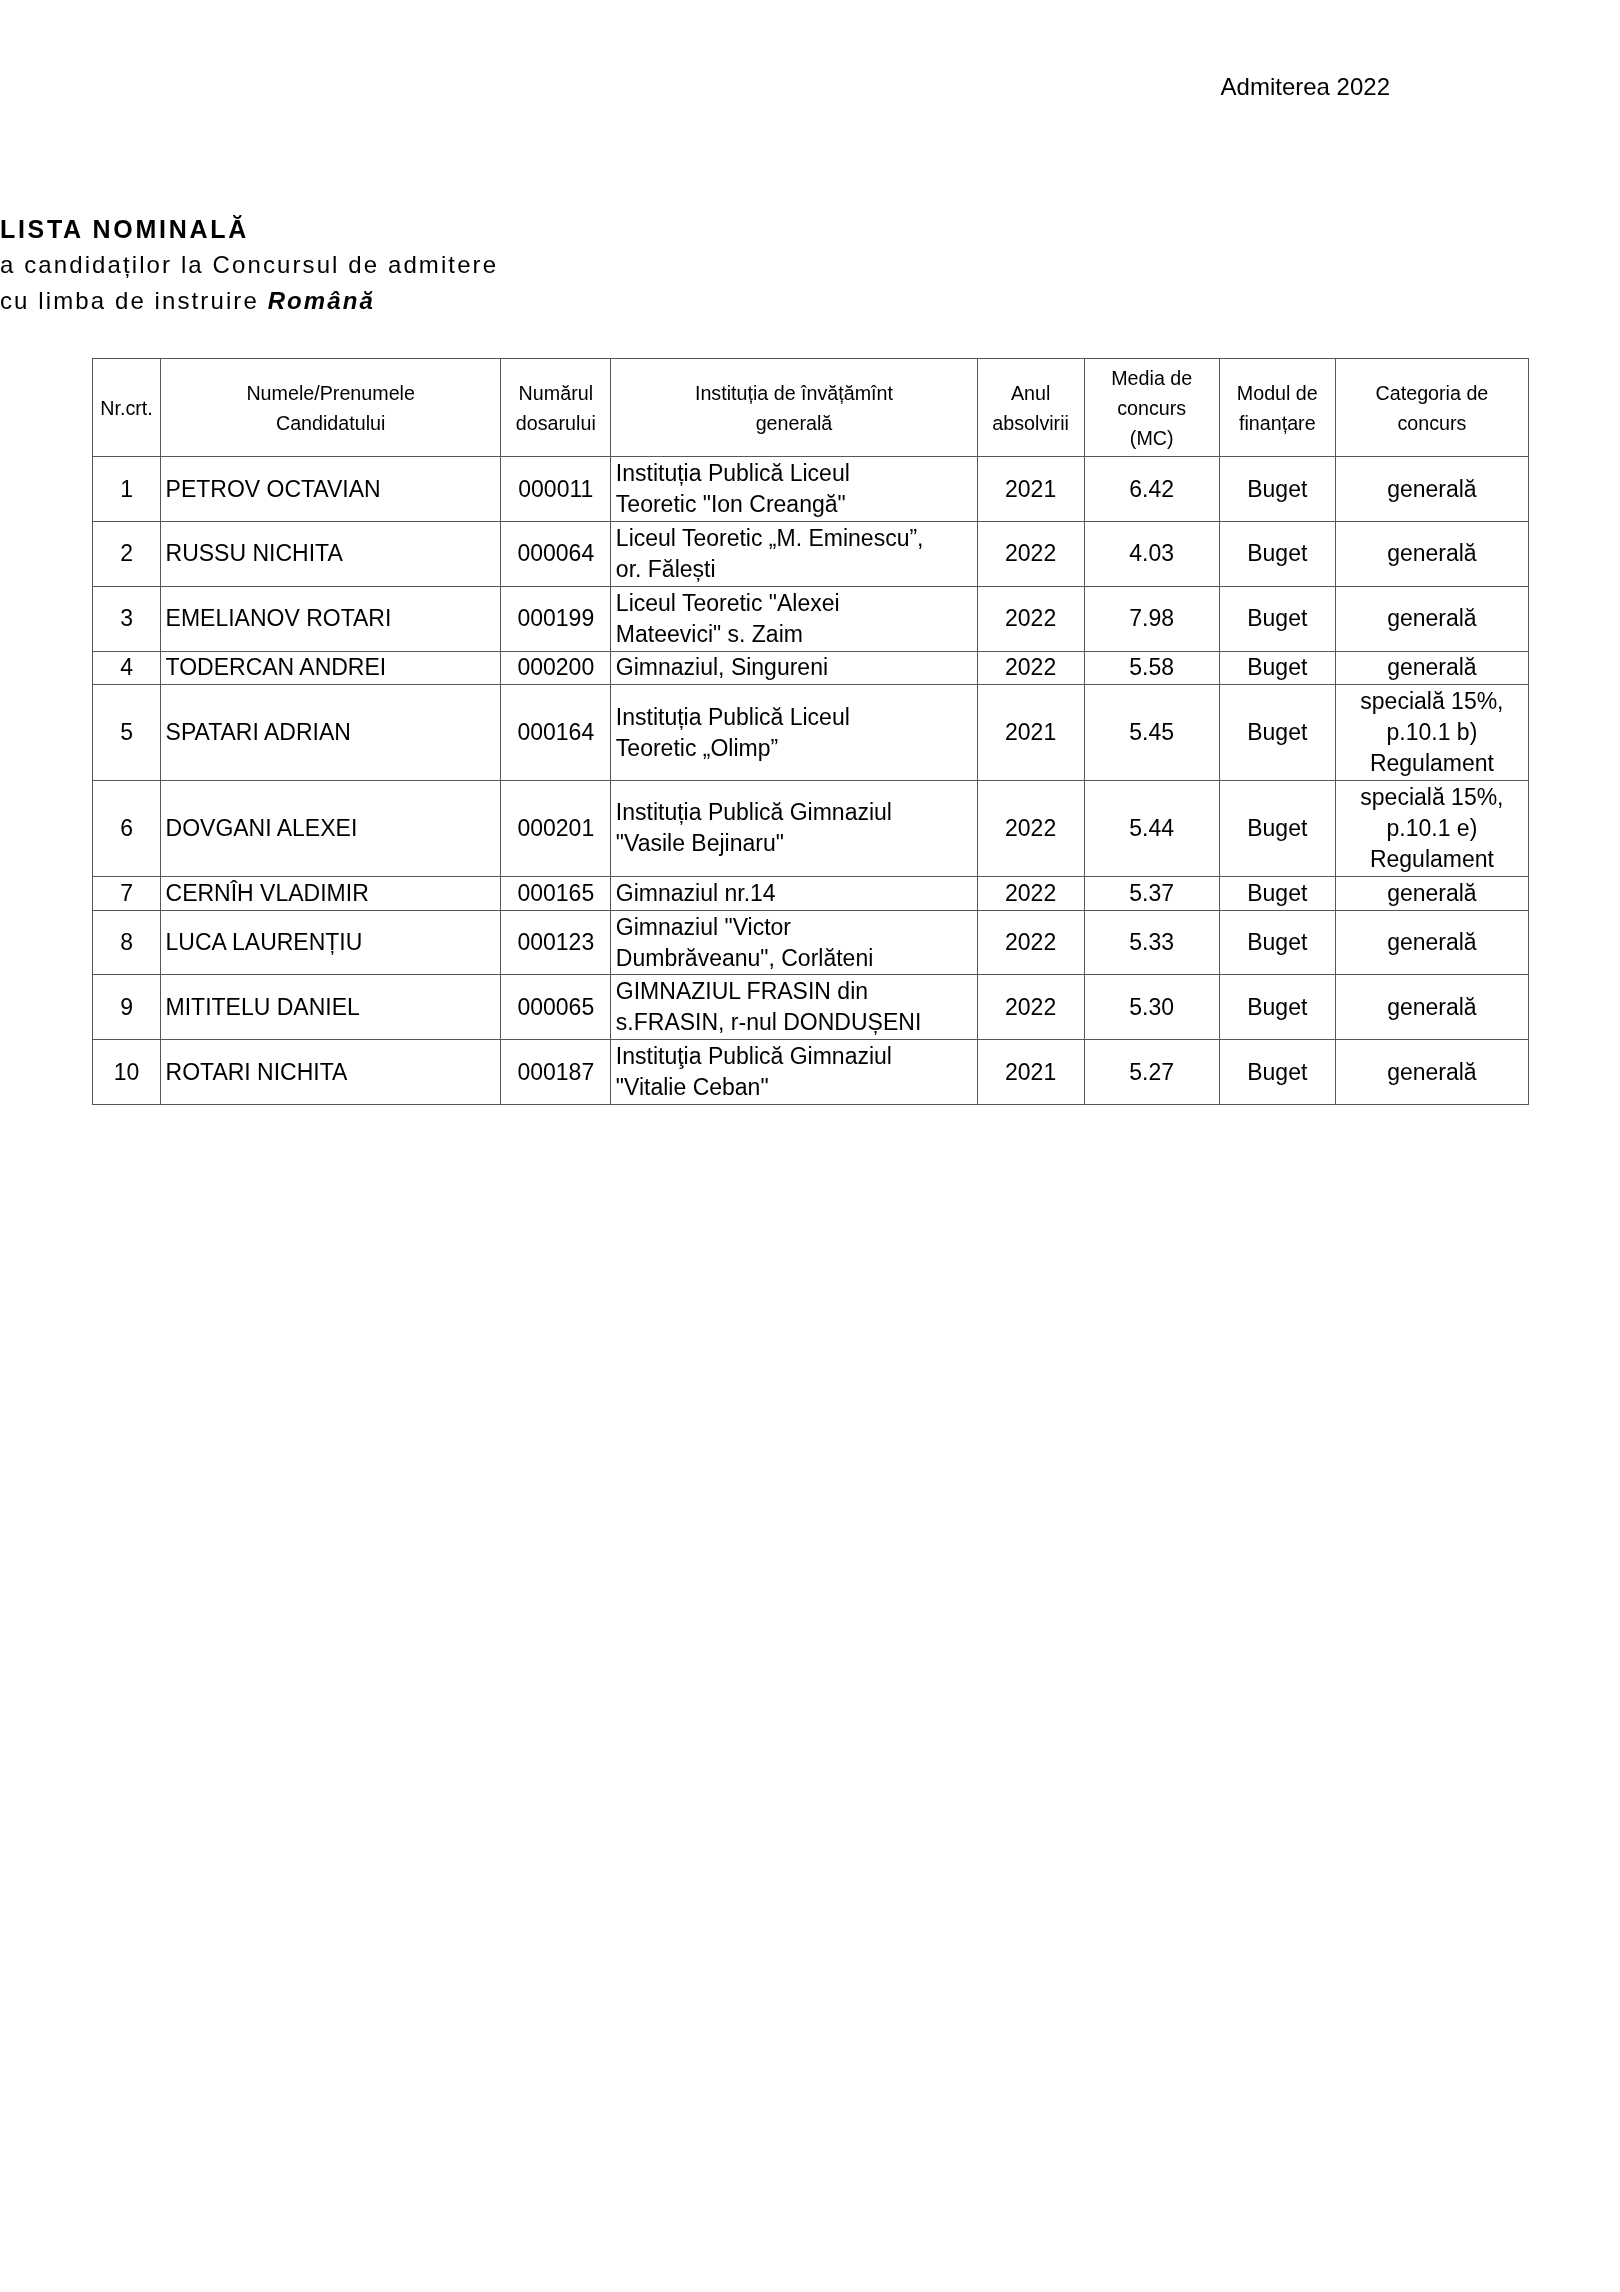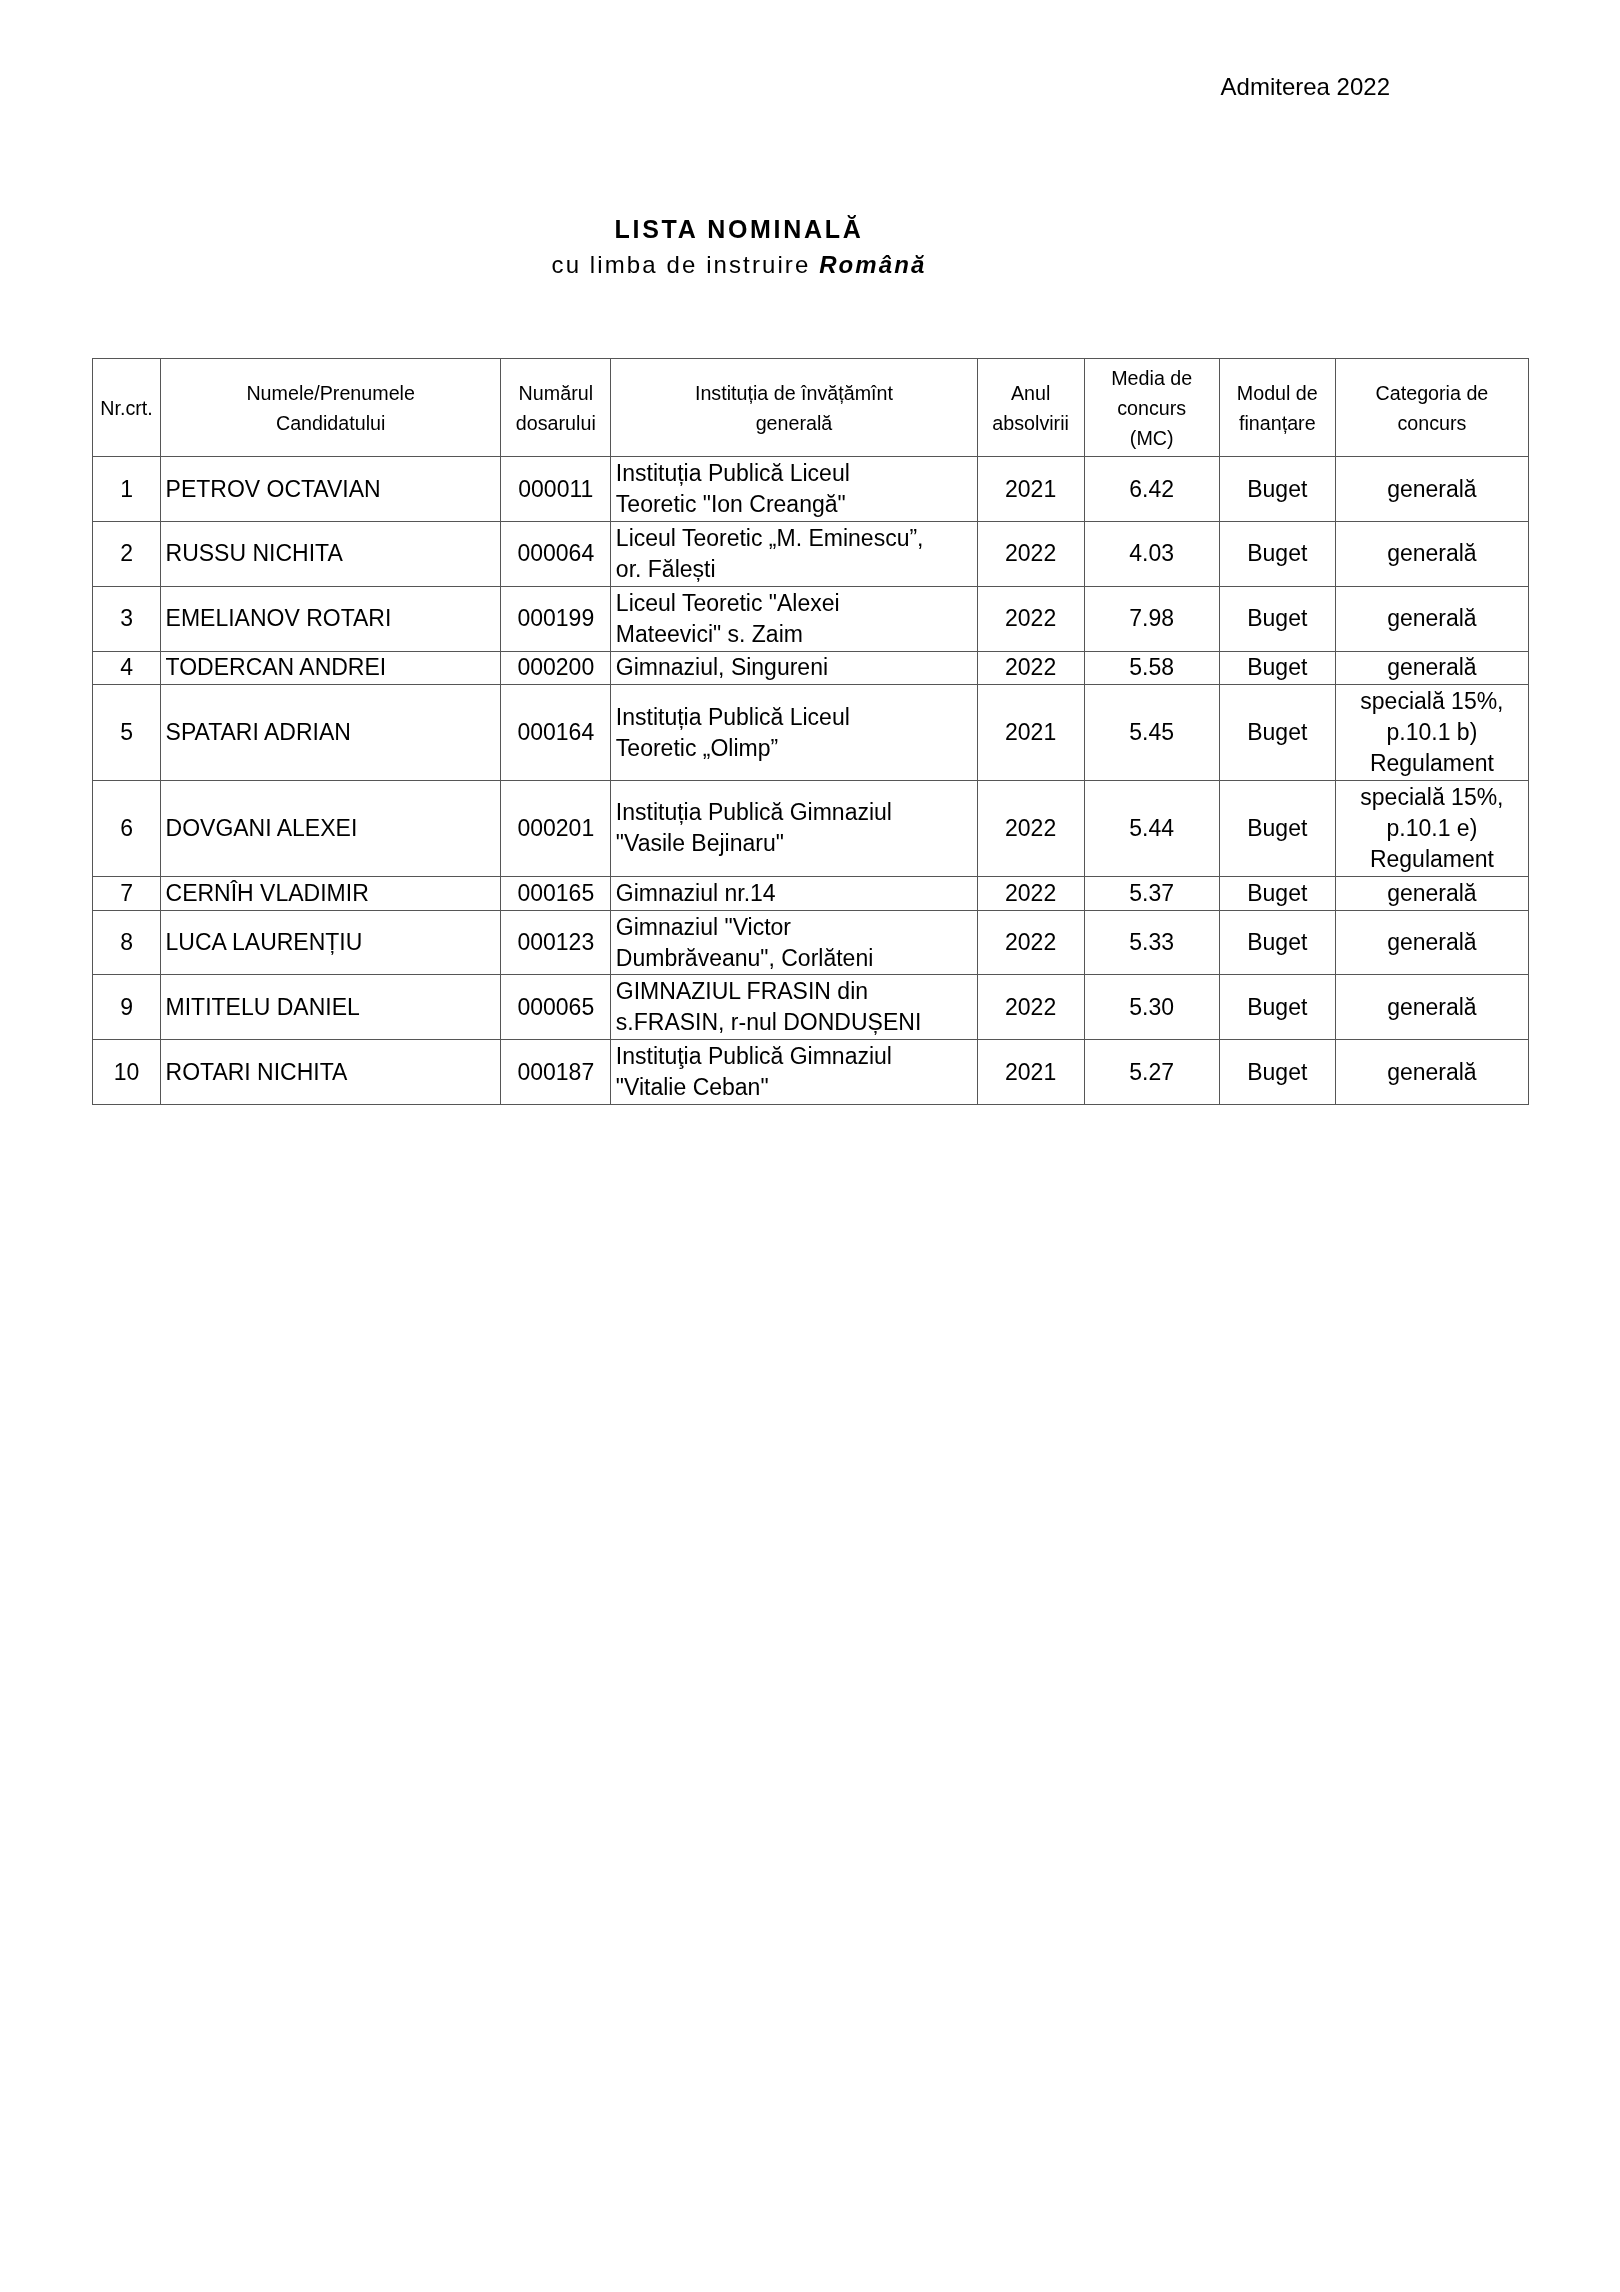--- a/index.html
+++ b/index.html
@@ -30,21 +30,20 @@
     font-size: 24px;
     font-weight: bold;
     letter-spacing: 0.4px;
     white-space: nowrap;
   }
   .title-block {
     position: absolute;
     top: 211px;
     left: 0;
     width: 1478px;
-    text-align: center;
   }
   .title-main {
     font-size: 25px;
     font-weight: bold;
     letter-spacing: 2.7px;
     line-height: 36px;
   }
   .title-line {
     font-size: 24px;
     letter-spacing: 2.1px;
@@ -85,20 +84,21 @@
 </head>
 <body>
 
 <div class="page">
 
   <div class="admission-label">Admiterea 2022</div>
 
 
   <div class="title-block">
     <div class="title-main">LISTA NOMINALĂ</div>
+    <div class="title-line">a candidaților la Concursul de admitere</div>
     <div class="title-line"><span>cu limba de instruire </span><span class="emph">Română</span></div>
   </div>
 
   <table class="candidates">
     <colgroup>
         <col style="width: 68px;">
         <col style="width: 340px;">
         <col style="width: 110px;">
         <col style="width: 366px;">
         <col style="width: 107px;">

